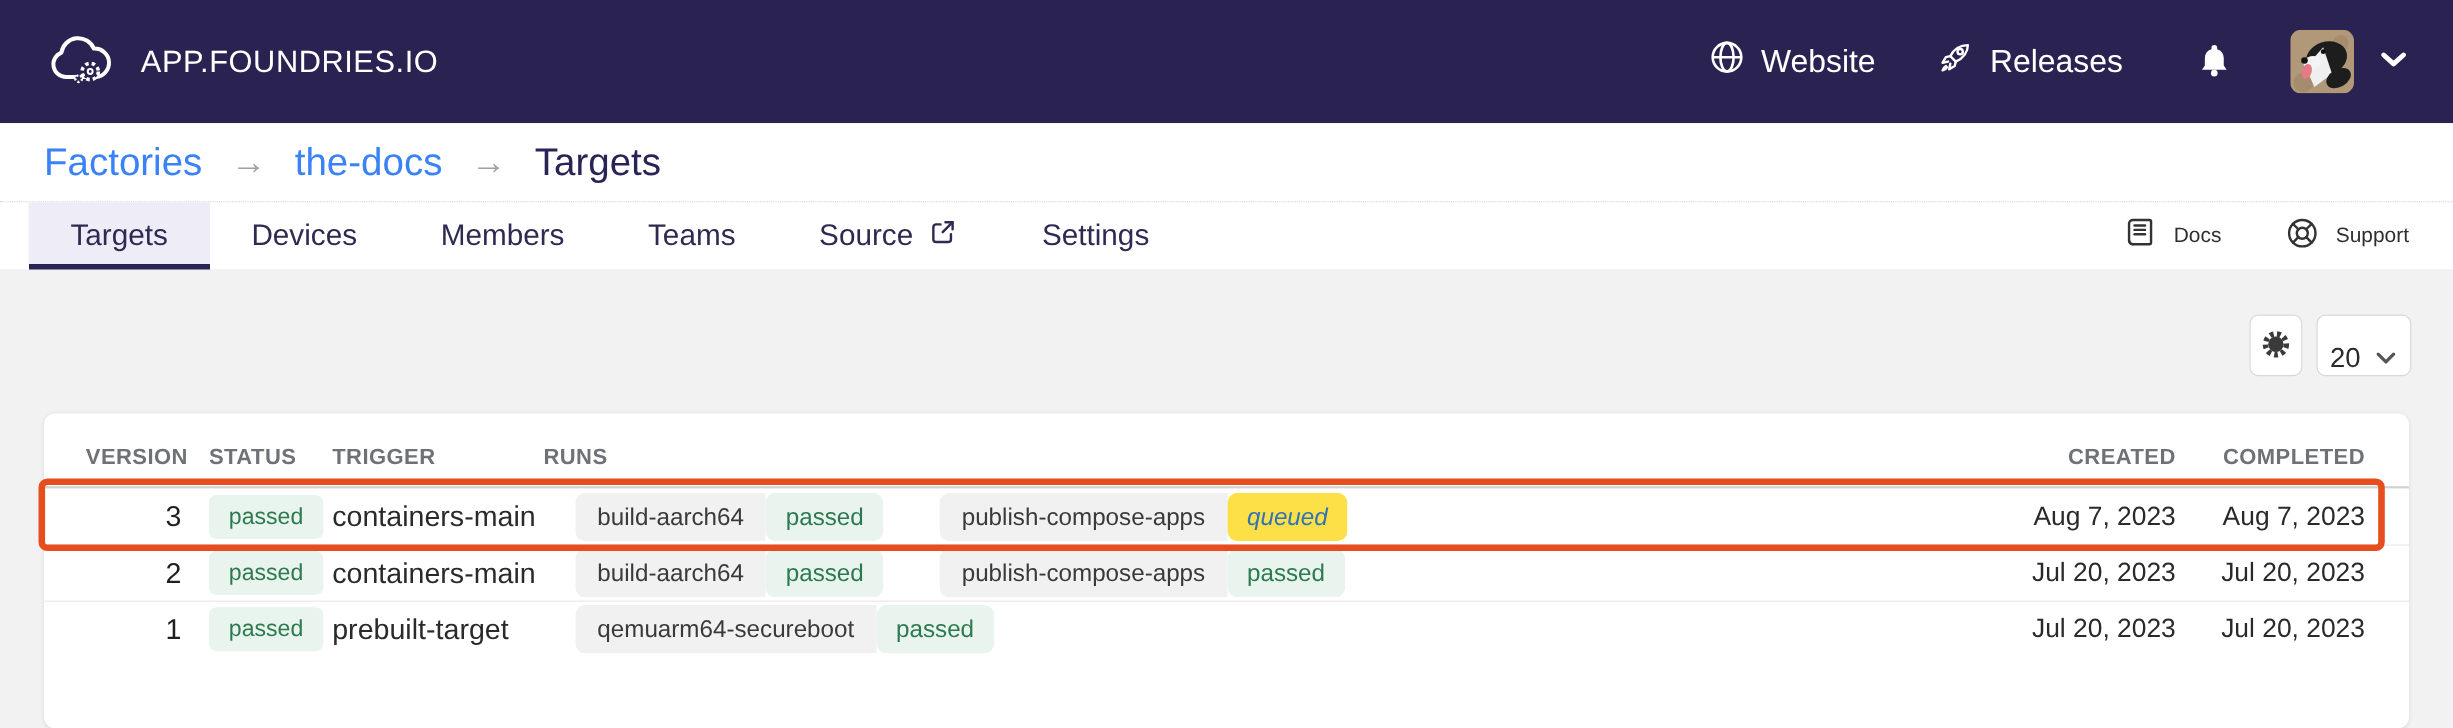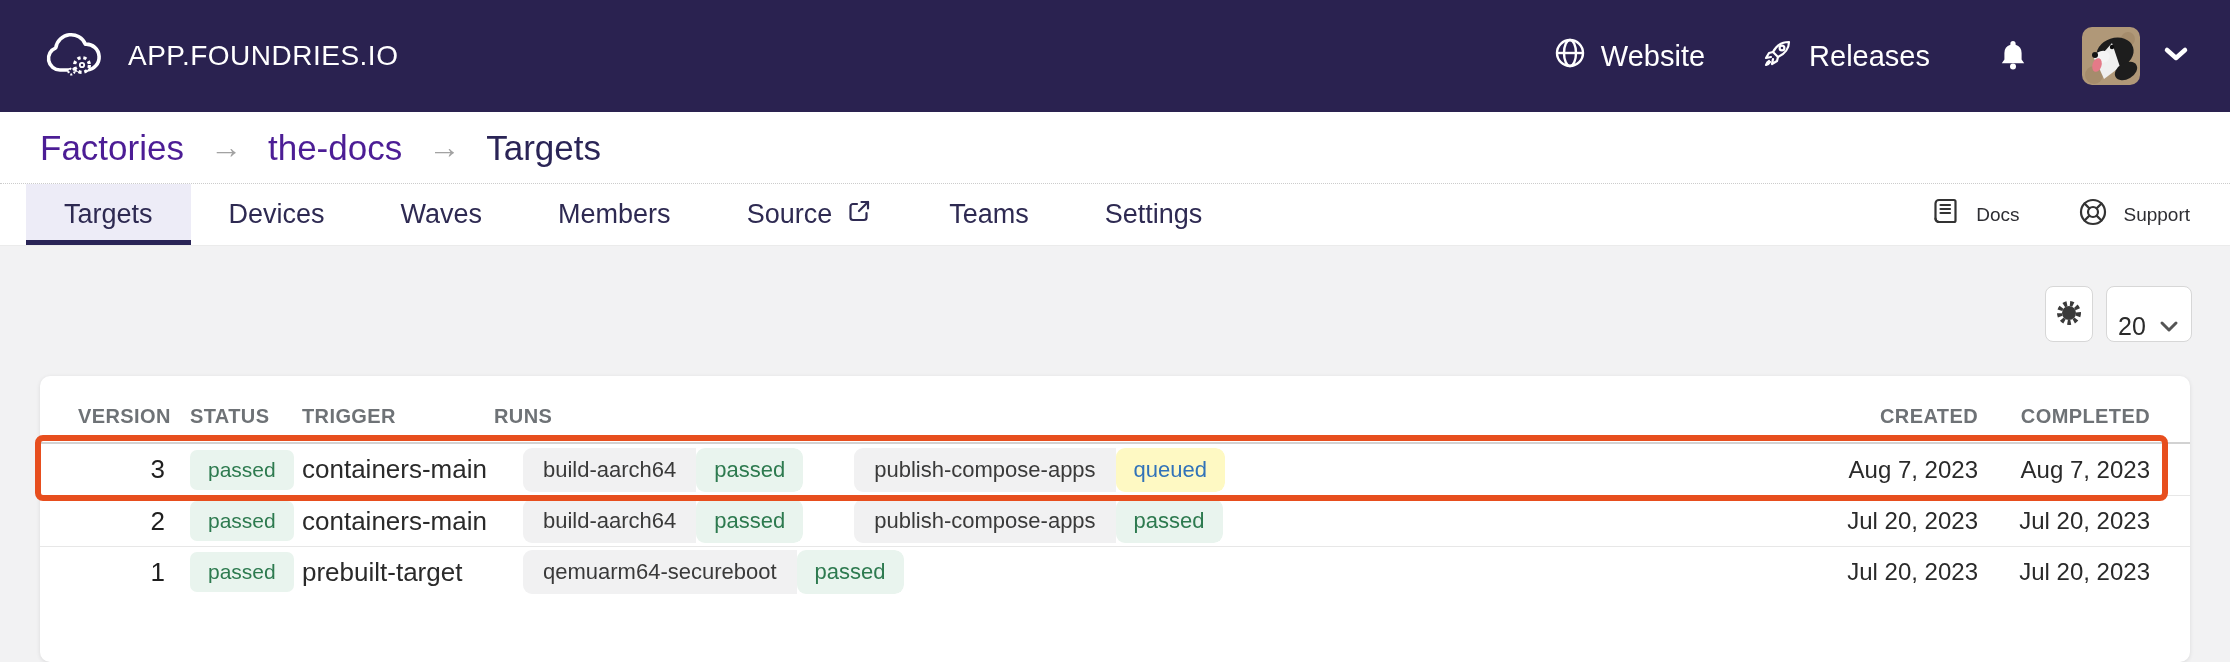--- a/index.html
+++ b/index.html
@@ -13,21 +13,21 @@
   .nav-right { margin-left:auto; display:flex; align-items:center; }
   .nav-link { display:flex; align-items:center; gap:14px; color:#ffffff; font-size:29px; cursor:pointer; }
   .nav-link + .nav-link { margin-left:56px; }
   .bell-btn { margin-left:66px; background:none; border:none; cursor:pointer; display:flex; align-items:center; }
   .avatar { width:58px; height:58px; border-radius:10px; overflow:hidden; margin-left:52px; cursor:pointer; flex:none; }
   .user-chevron { margin-left:22px; cursor:pointer; }
 
   
   .breadcrumb-bar { height:72px; background:#ffffff; display:flex; align-items:center;
                     padding:0 40px; gap:26px; font-size:35px; border-bottom:1px dotted #cccccc; }
-  .crumb { color:#4c1d95; cursor:pointer; }
+  .crumb { color:#3b82f6; cursor:pointer; }
   .crumb.current { color:#2a2456; cursor:default; }
   .crumb-sep { color:#a2a2a2; font-size:32px; }
 
   
   .tabs-bar { height:62px; background:#ffffff; display:flex; align-items:stretch;
               padding:0 40px 0 26px; border-bottom:1px solid #ebebeb; }
   .tab { display:flex; align-items:center; gap:14px; padding:0 38px; font-size:27px;
          color:#2e2a52; cursor:pointer; }
   .tab.active { background:#edecf7; box-shadow:inset 0 -5px 0 #2a2557; }
   .tab-actions { margin-left:auto; display:flex; align-items:center; gap:58px; }
@@ -56,21 +56,21 @@
   .cell-trigger { font-size:26px; color:#2a2a2a; }
   .cell-date { font-size:24px; color:#2a2a2a; }
   .cell-runs { display:flex; gap:22px; padding-left:4px; }
 
   .badge { display:inline-block; background:#e9f4ee; color:#2d7a4f; font-size:21px;
            padding:8px 18px; border-radius:7px; }
   .chip { display:inline-flex; border-radius:9px; overflow:hidden; font-size:22px;margin-left:29px; }
   .chip-name { background:#f1f1f2; color:#3a3a3a; padding:9px 20px; }
   .chip-status { padding:9px 18px; border-radius:9px; }
   .chip-status.passed { background:#e9f4ee; color:#2d7a4f; }
-  .chip-status.queued { background:#fef9c3; color:#3173b9; }
+  .chip-status.queued { background:#fde047; color:#3173b9;font-style:italic; }
 
   .row-highlight { position:absolute; left:-5px; right:22px; top:59px; height:66px;
                    border:6px solid #e74e1e; border-radius:8px; pointer-events:none; }
 </style>
 </head>
 <body>
 
 <header class="navbar">
   <div class="brand">
     <span>
@@ -146,37 +146,34 @@
 </div>
 
 <nav class="tabs-bar">
   <div class="tab active">
     <span>Targets</span>
   </div>
   <div class="tab">
     <span>Devices</span>
   </div>
   <div class="tab">
-    <span>Waves</span>
-  </div>
-  <div class="tab">
     <span>Members</span>
+  </div>
+  <div class="tab">
+    <span>Teams</span>
   </div>
   <div class="tab">
     <span>Source</span>
     <span>
       <svg width="27" height="27" viewBox="0 0 27 27" fill="none" stroke="#2e2a52" stroke-width="2.2" stroke-linecap="round" stroke-linejoin="round">
         <path d="M11 6 H7 a2.5 2.5 0 0 0 -2.5 2.5 v11 A2.5 2.5 0 0 0 7 22 h11 a2.5 2.5 0 0 0 2.5 -2.5 V15"></path>
         <line x1="13" y1="13" x2="22" y2="4"></line>
         <polyline points="15.5,4 22,4 22,10.5"></polyline>
       </svg>
     </span>
-  </div>
-  <div class="tab">
-    <span>Teams</span>
   </div>
   <div class="tab">
     <span>Settings</span>
   </div>
   <div class="tab-actions">
     <div class="tab-action">
       <span>
         <svg width="32" height="32" viewBox="0 0 32 32" fill="none" stroke="#333333" stroke-width="2.2" stroke-linecap="round" stroke-linejoin="round">
           <path d="M9 4 h15 a1.5 1.5 0 0 1 1.5 1.5 v19 a1.5 1.5 0 0 1 -1.5 1.5 h-15 a3.5 3.5 0 0 1 -3.5 -3.5 v-15 A3.5 3.5 0 0 1 9 4 z"></path>
           <path d="M5.5 22.5 a3.5 3.5 0 0 0 3.5 3.5"></path>

